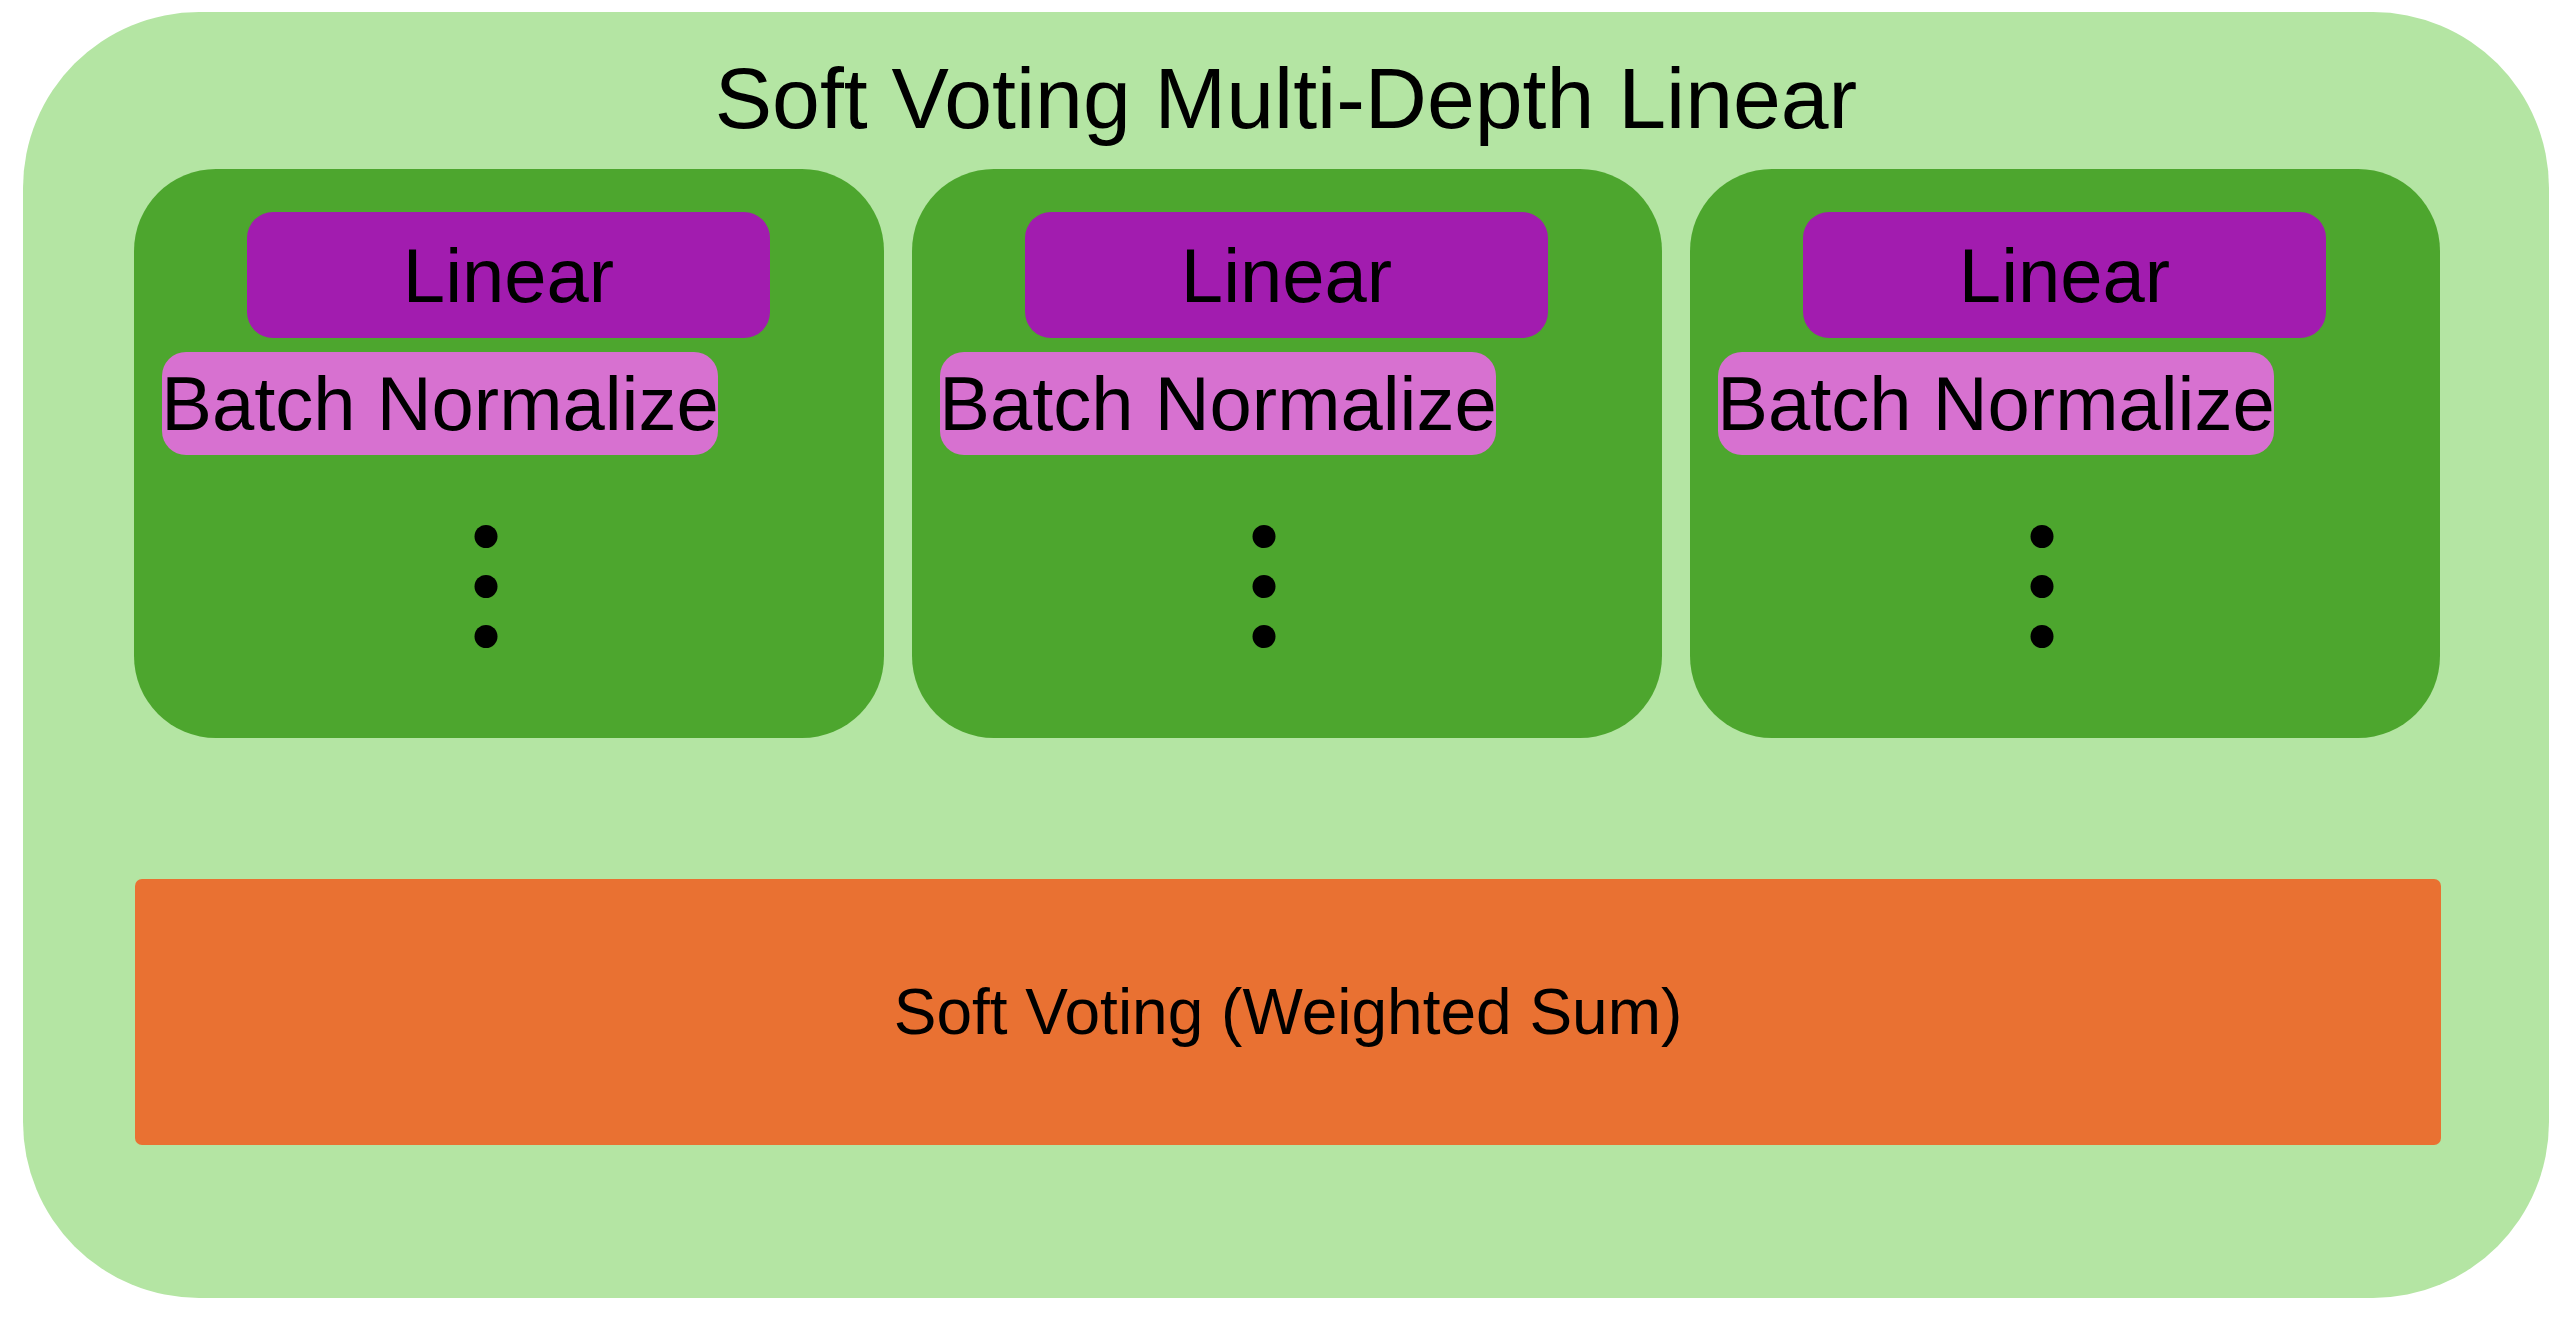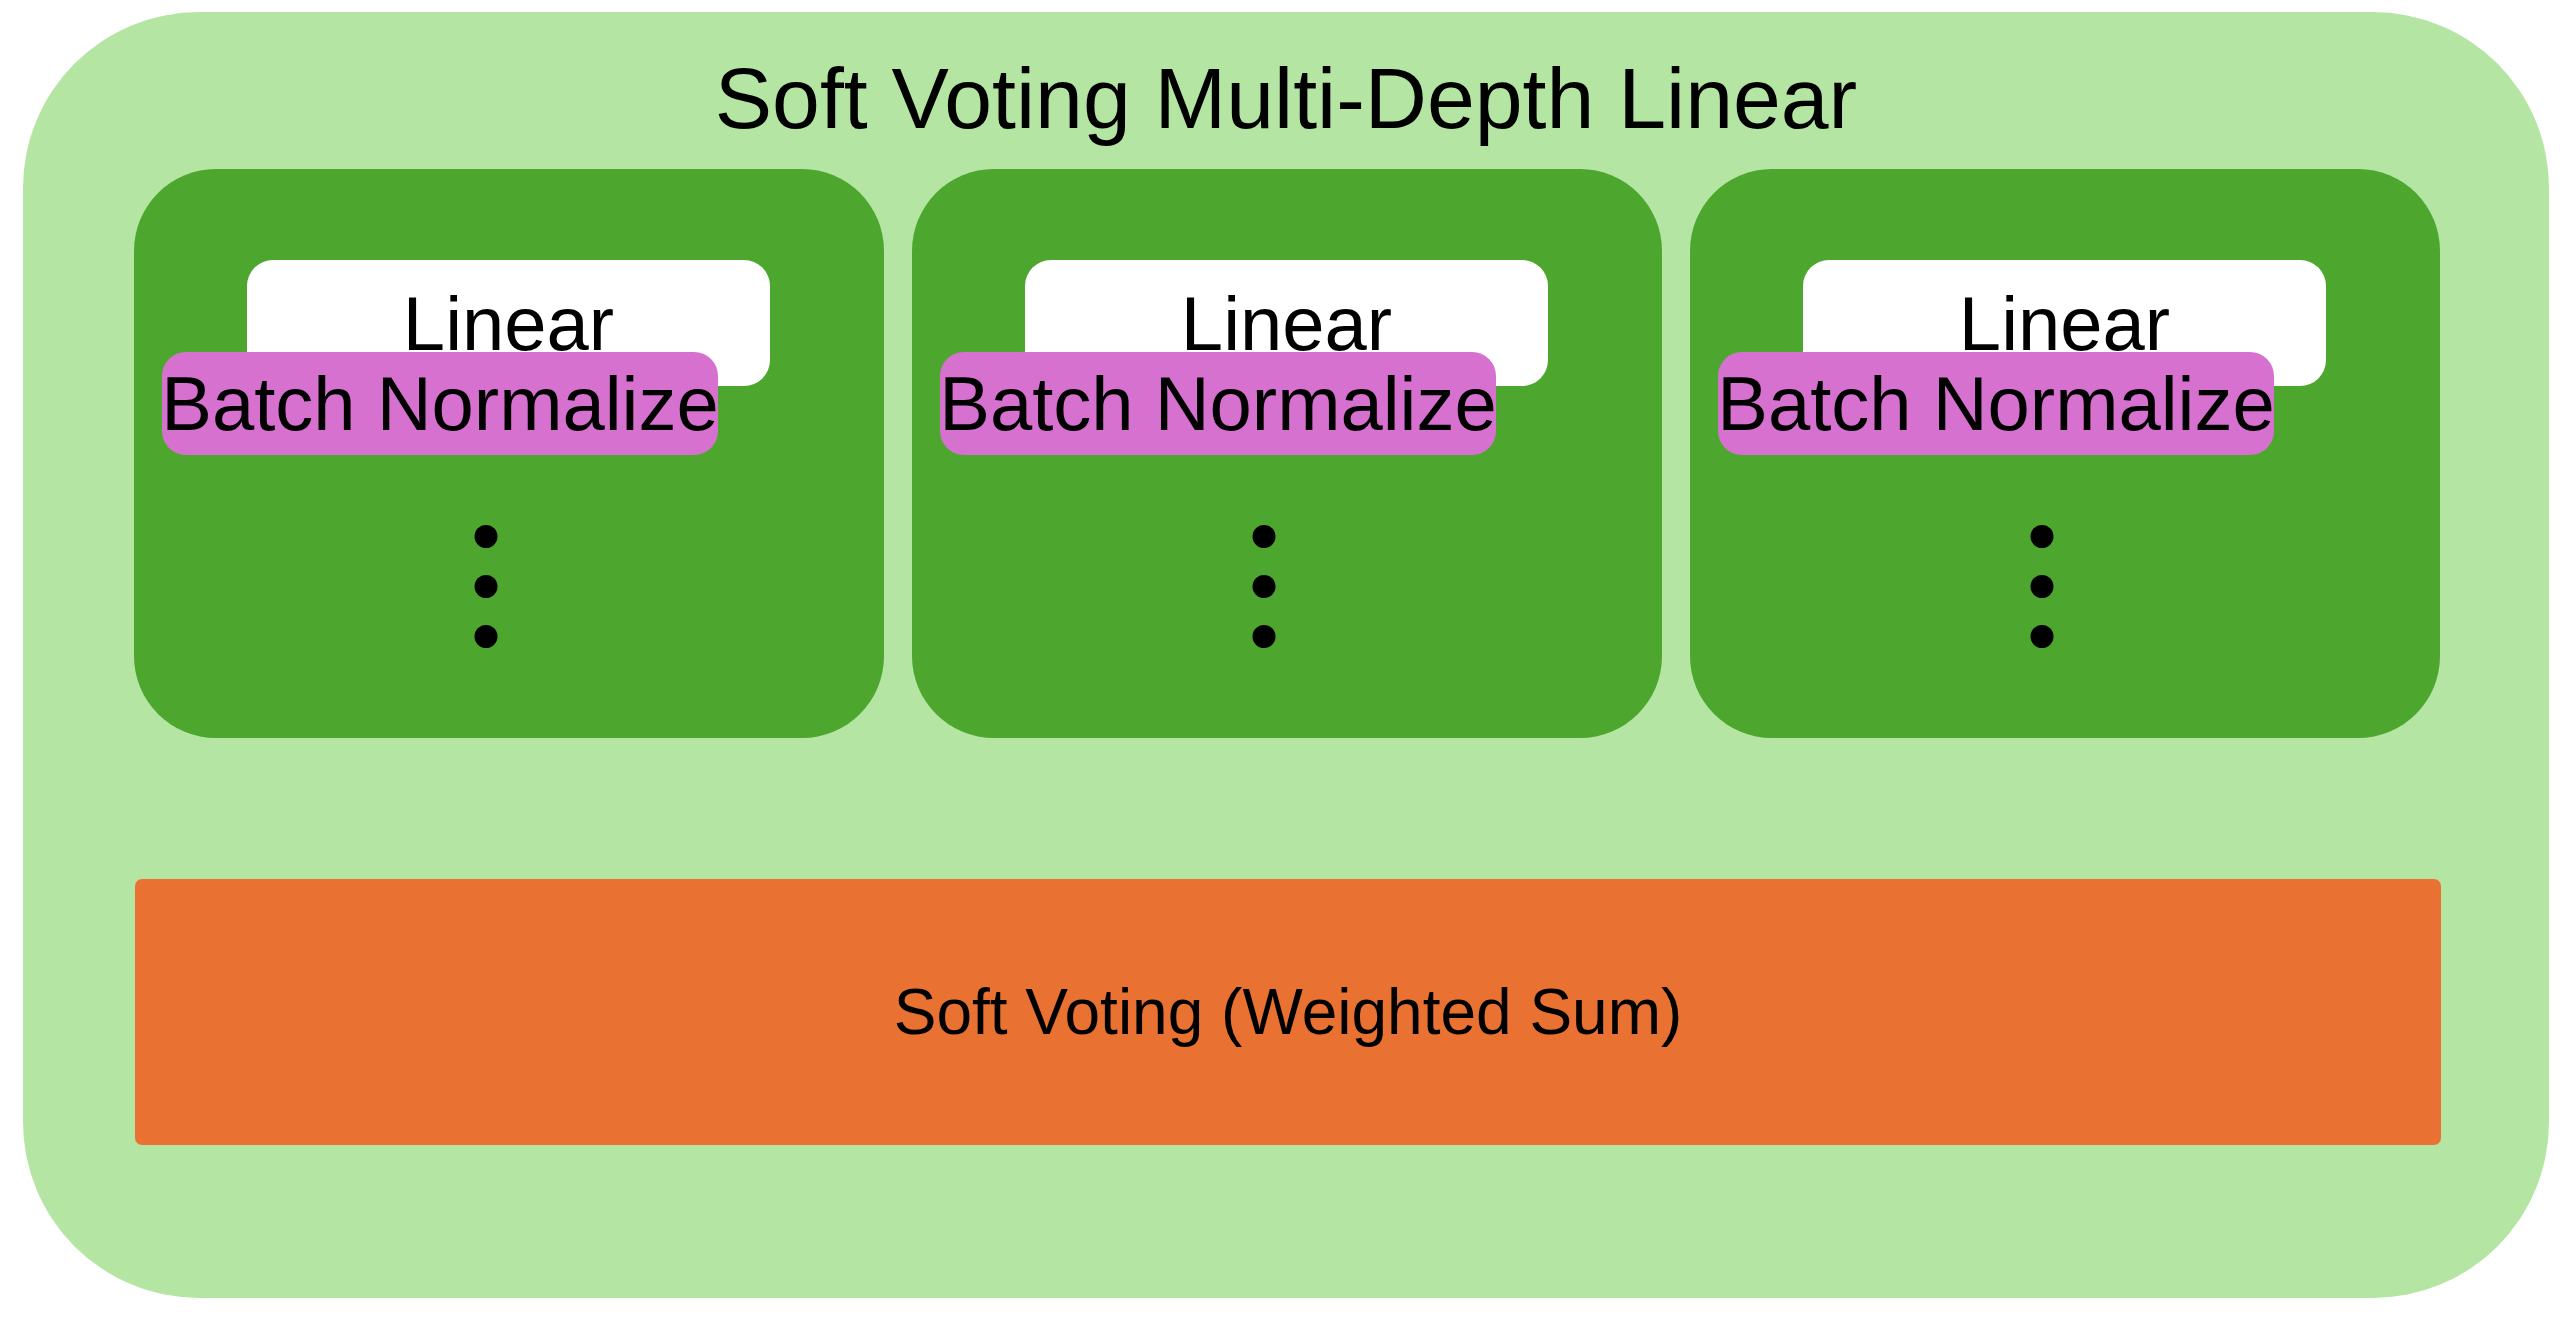--- a/index.html
+++ b/index.html
@@ -45,28 +45,27 @@
   }
   .col-1 { left: 111px; }
   .col-2 { left: 889px; }
   .col-3 { left: 1667px; }
   .linear-block {
     position: absolute;
     left: 113px;
     top: 43px;
     width: 523px;
     height: 126px;
-    background: #ffffff;
+    background: #a21caf;
     border-radius: 26px;
     display: flex;
     align-items: center;
     justify-content: center;
     font-size: 76px;
     white-space: nowrap;
-    margin-top: 48px;
   }
   .batch-block {
     position: absolute;
     left: 28px;
     top: 183px;
     width: 556px;
     height: 103px;
     background: #D771D0;
     border-radius: 24px;
     display: flex;

